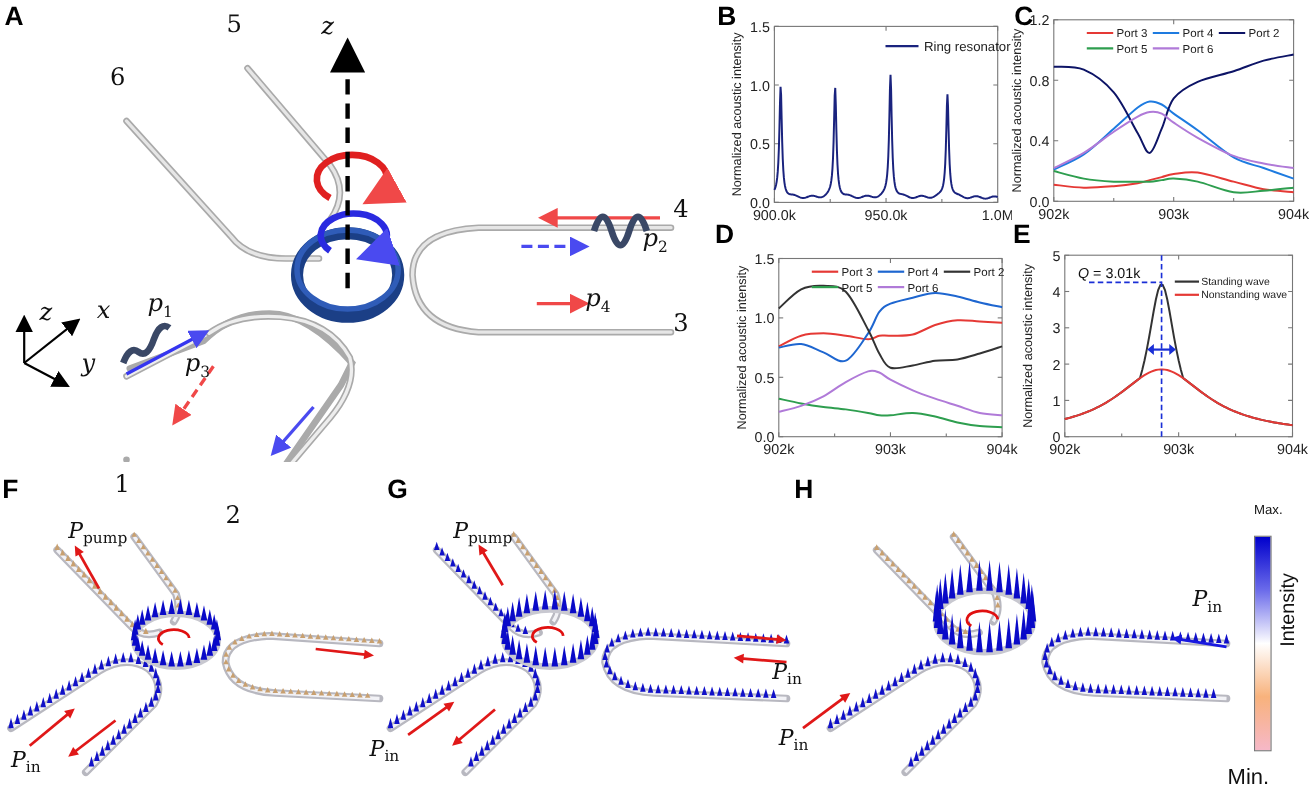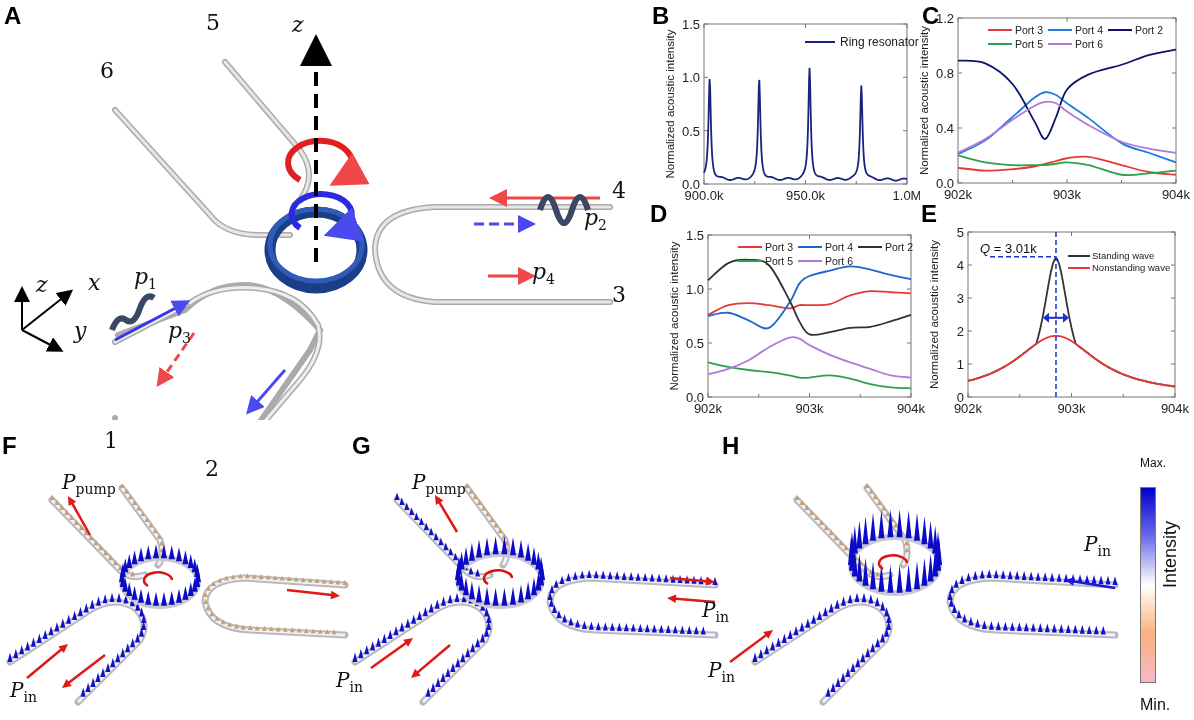--- a/index.html
+++ b/index.html
@@ -810,13 +810,13 @@
 <div class="abs serif-it" style="left:10px;top:678px;font-size:20px;"><span>P</span><sub class="serif" style="font-style:normal;font-size:14px">in</sub></div>
 <div class="abs serif-it" style="left:412px;top:470px;font-size:20px;"><span>P</span><sub class="serif" style="font-style:normal;font-size:14px">pump</sub></div>
 <div class="abs serif-it" style="left:336px;top:668px;font-size:20px;"><span>P</span><sub class="serif" style="font-style:normal;font-size:14px">in</sub></div>
 <div class="abs serif-it" style="left:702px;top:598px;font-size:20px;"><span>P</span><sub class="serif" style="font-style:normal;font-size:14px">in</sub></div>
 <div class="abs serif-it" style="left:708px;top:658px;font-size:20px;"><span>P</span><sub class="serif" style="font-style:normal;font-size:14px">in</sub></div>
 <div class="abs serif-it" style="left:1084px;top:532px;font-size:20px;"><span>P</span><sub class="serif" style="font-style:normal;font-size:14px">in</sub></div>
 
 <div class="abs" style="left:1140px;top:456px;font-size:12px;">Max.</div>
 <div class="abs" id="colorbar" style="left: 1140px; top: 487px; width: 14px; height: 194px; border: 1px solid rgb(119, 119, 119); background: linear-gradient(rgb(0, 0, 204), rgb(107, 107, 234), rgb(255, 255, 255), rgb(248, 178, 124), rgb(246, 184, 200));"></div>
 <div class="abs" style="left:1160px;top:588px;font-size:18px;transform:rotate(-90deg);transform-origin:0 0;">Intensity</div>
-<div class="abs" style="left:1140px;top:696px;font-size:16px;">Min.</div>
+<div class="abs" style="left:1116px;top:696px;font-size:20px;">Min.</div>
 
 </body></html>

